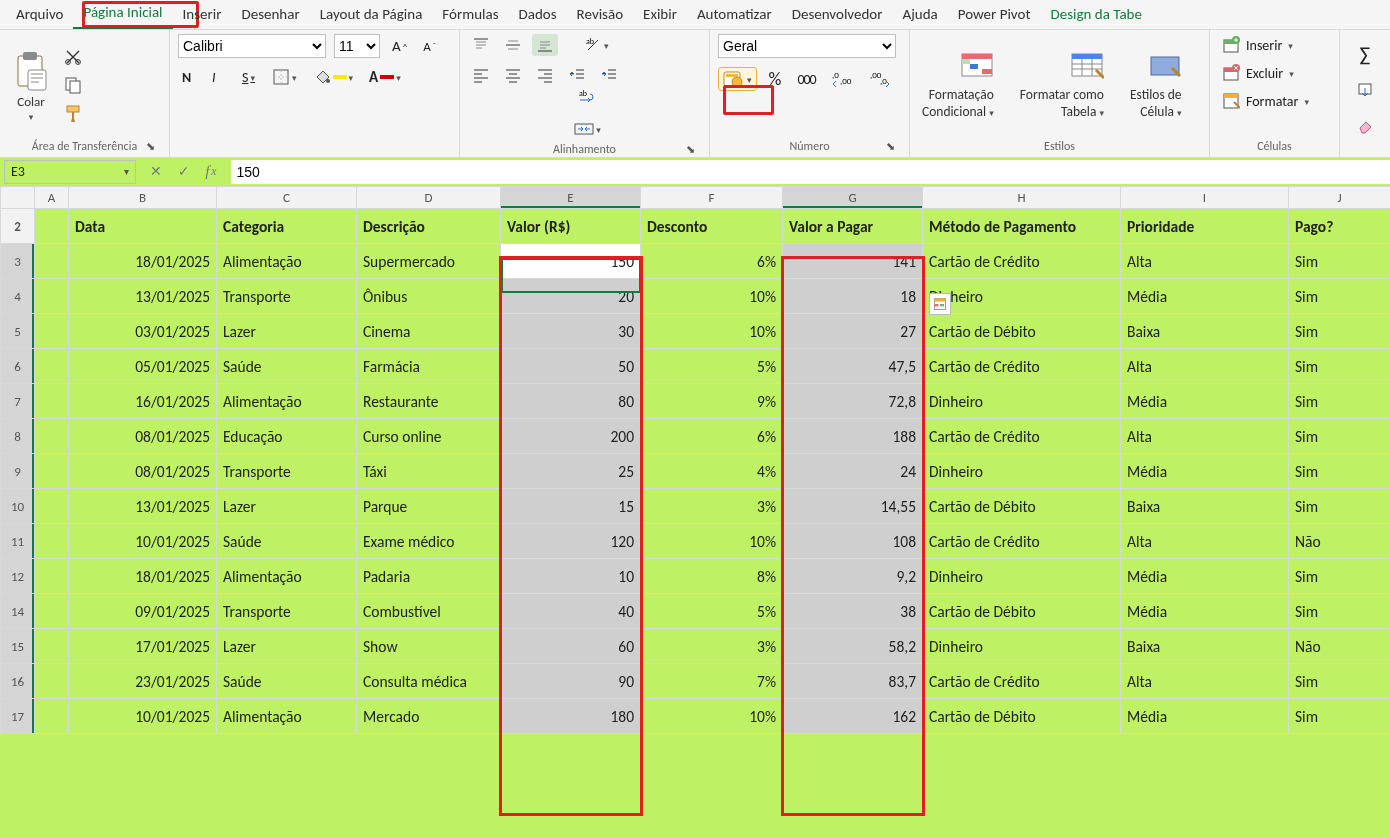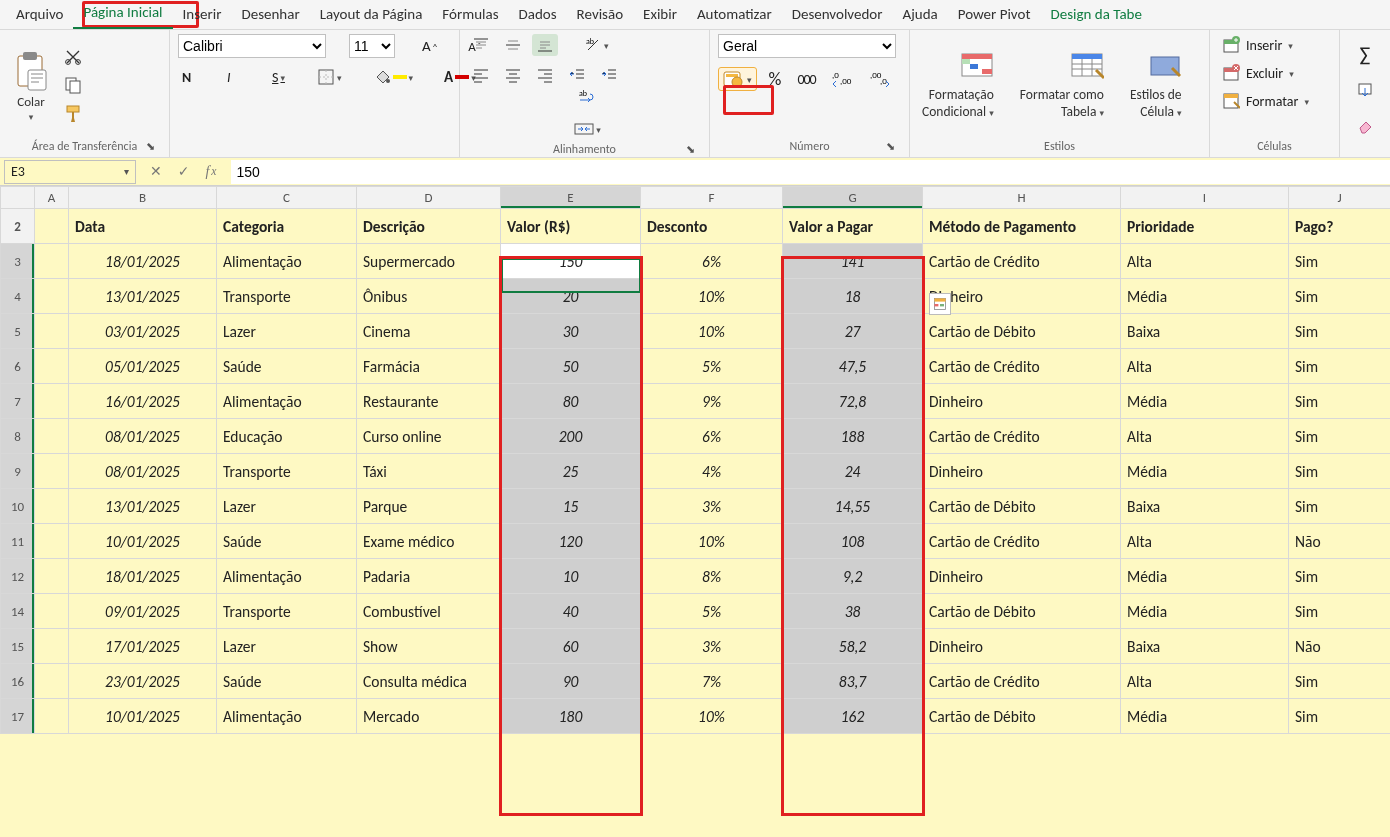--- a/index.html
+++ b/index.html
@@ -1,17 +1,17 @@
 <!DOCTYPE html>
 <html><head>
 <meta charset="utf-8">
 <style>
   * { box-sizing: border-box; }
   html, body { margin:0; padding:0; font-family: "Segoe UI", Calibri, Arial, sans-serif; font-size:14px; color:#222; background:#fff; overflow:hidden; }
-  .app { width:1390px; height:837px; position:relative; background:#fef9c3; }
+  .app { width:1390px; height:837px; position:relative; background:#bef264; }
 
   
   .menubar { display:flex; align-items:flex-end; height:30px; padding:0 6px; border-bottom:1px solid #d9d9d9; background:#f5f5f5; font-size:15px;}
   .menubar .mitem { padding:4px 10px 6px; color:#333; cursor:default; user-select:none; white-space:nowrap; position:relative; }
   .menubar .mitem.active { color:#107c41; border-bottom:2px solid #107c41; }
   .menubar .mitem.design { color:#107c41; }
   .hl-tab { position:absolute; left:82px; top:1px; width:117px; height:27px; border:3px solid #e02020; border-radius:2px; pointer-events:none; }
 
   
   .ribbon { display:flex; height:128px; background:#f5f5f5; border-bottom:1px solid #d9d9d9; position:relative; }
@@ -24,21 +24,21 @@
   .rbtn { display:flex; align-items:center; gap:2px; padding:2px 4px; border-radius:3px; }
   .dd { font-size:9px; color:#555; }
   .hl-accounting { position:absolute; left:723px; top:55px; width:51px; height:30px; border:3px solid #e02020; border-radius:2px; pointer-events:none; }
 
   
   .clip .big { display:flex; flex-direction:column; align-items:center; padding:0 6px; }
   .clip .big .cap { font-size:13px; color:#333; }
   .clip .side { display:flex; flex-direction:column; gap:6px; padding-left:6px; }
 
   
-  .fontg .row { display:flex; align-items:center; gap:23px; }
+  .fontg .row { display:flex; align-items:center; gap:8px; }
   .fontg .row + .row { margin-top:8px; }
   .fontg select, .numg select { font-size:14px; height:24px; background:#fff; border:1px solid #c0c0c0; }
   .fontg .fsel { width:148px; }
   .fontg .szsel{ width:46px; }
   .fontg .b,.fontg .i,.fontg .u{ width:22px; text-align:center; }
   .fontg .b{ font-weight:bold; } .fontg .i{ font-style:italic; } .fontg .u{ text-decoration:underline; }
 
   
   .alig .row { display:flex; align-items:center; gap:6px; }
   .alig .row + .row { margin-top:8px; }
@@ -69,21 +69,21 @@
   .fbar .inp  { flex:1; border:none; outline:none; height:24px; font-size:14px; padding:0 6px; }
 
   
   .gridwrap { position:relative; height:651px; }
   table.sheet { border-collapse:collapse; table-layout:fixed; width:1390px; }
   table.sheet th, table.sheet td { border:1px solid #d8d8d8; overflow:hidden; white-space:nowrap; }
   table.sheet thead th { background:#f2f2f2; font-weight:normal; font-size:13px; color:#555; height:22px; text-align:center; position:relative;}
   table.sheet .rh { background:#f2f2f2; width:34px; text-align:center; font-size:13px; color:#555; height:35px;}
   table.sheet td { padding:0 6px; font-size:15.5px; height:35px; }
   table.sheet .hdr td { font-weight:bold; }
-  table.sheet .num { text-align:center;font-style:italic; }
+  table.sheet .num { text-align:right; }
   table.sheet .sel { background:#cfcfcf; }
   table.sheet .act { background:#ffffff !important; }
   table.sheet thead th.colsel { background:#d5d5d5; }
   table.sheet thead th.colsel:after, table.sheet .rh.rowsel:after { content:""; position:absolute; background:#107c41; }
   table.sheet thead th.colsel:after { left:0; right:0; bottom:0; height:2px; }
   table.sheet .rh.rowsel { background:#d5d5d5; position:relative;}
   table.sheet .rh.rowsel:after { top:0; bottom:0; right:0; width:2px; }
   .corner { background:#f2f2f2 !important; }
 
   

